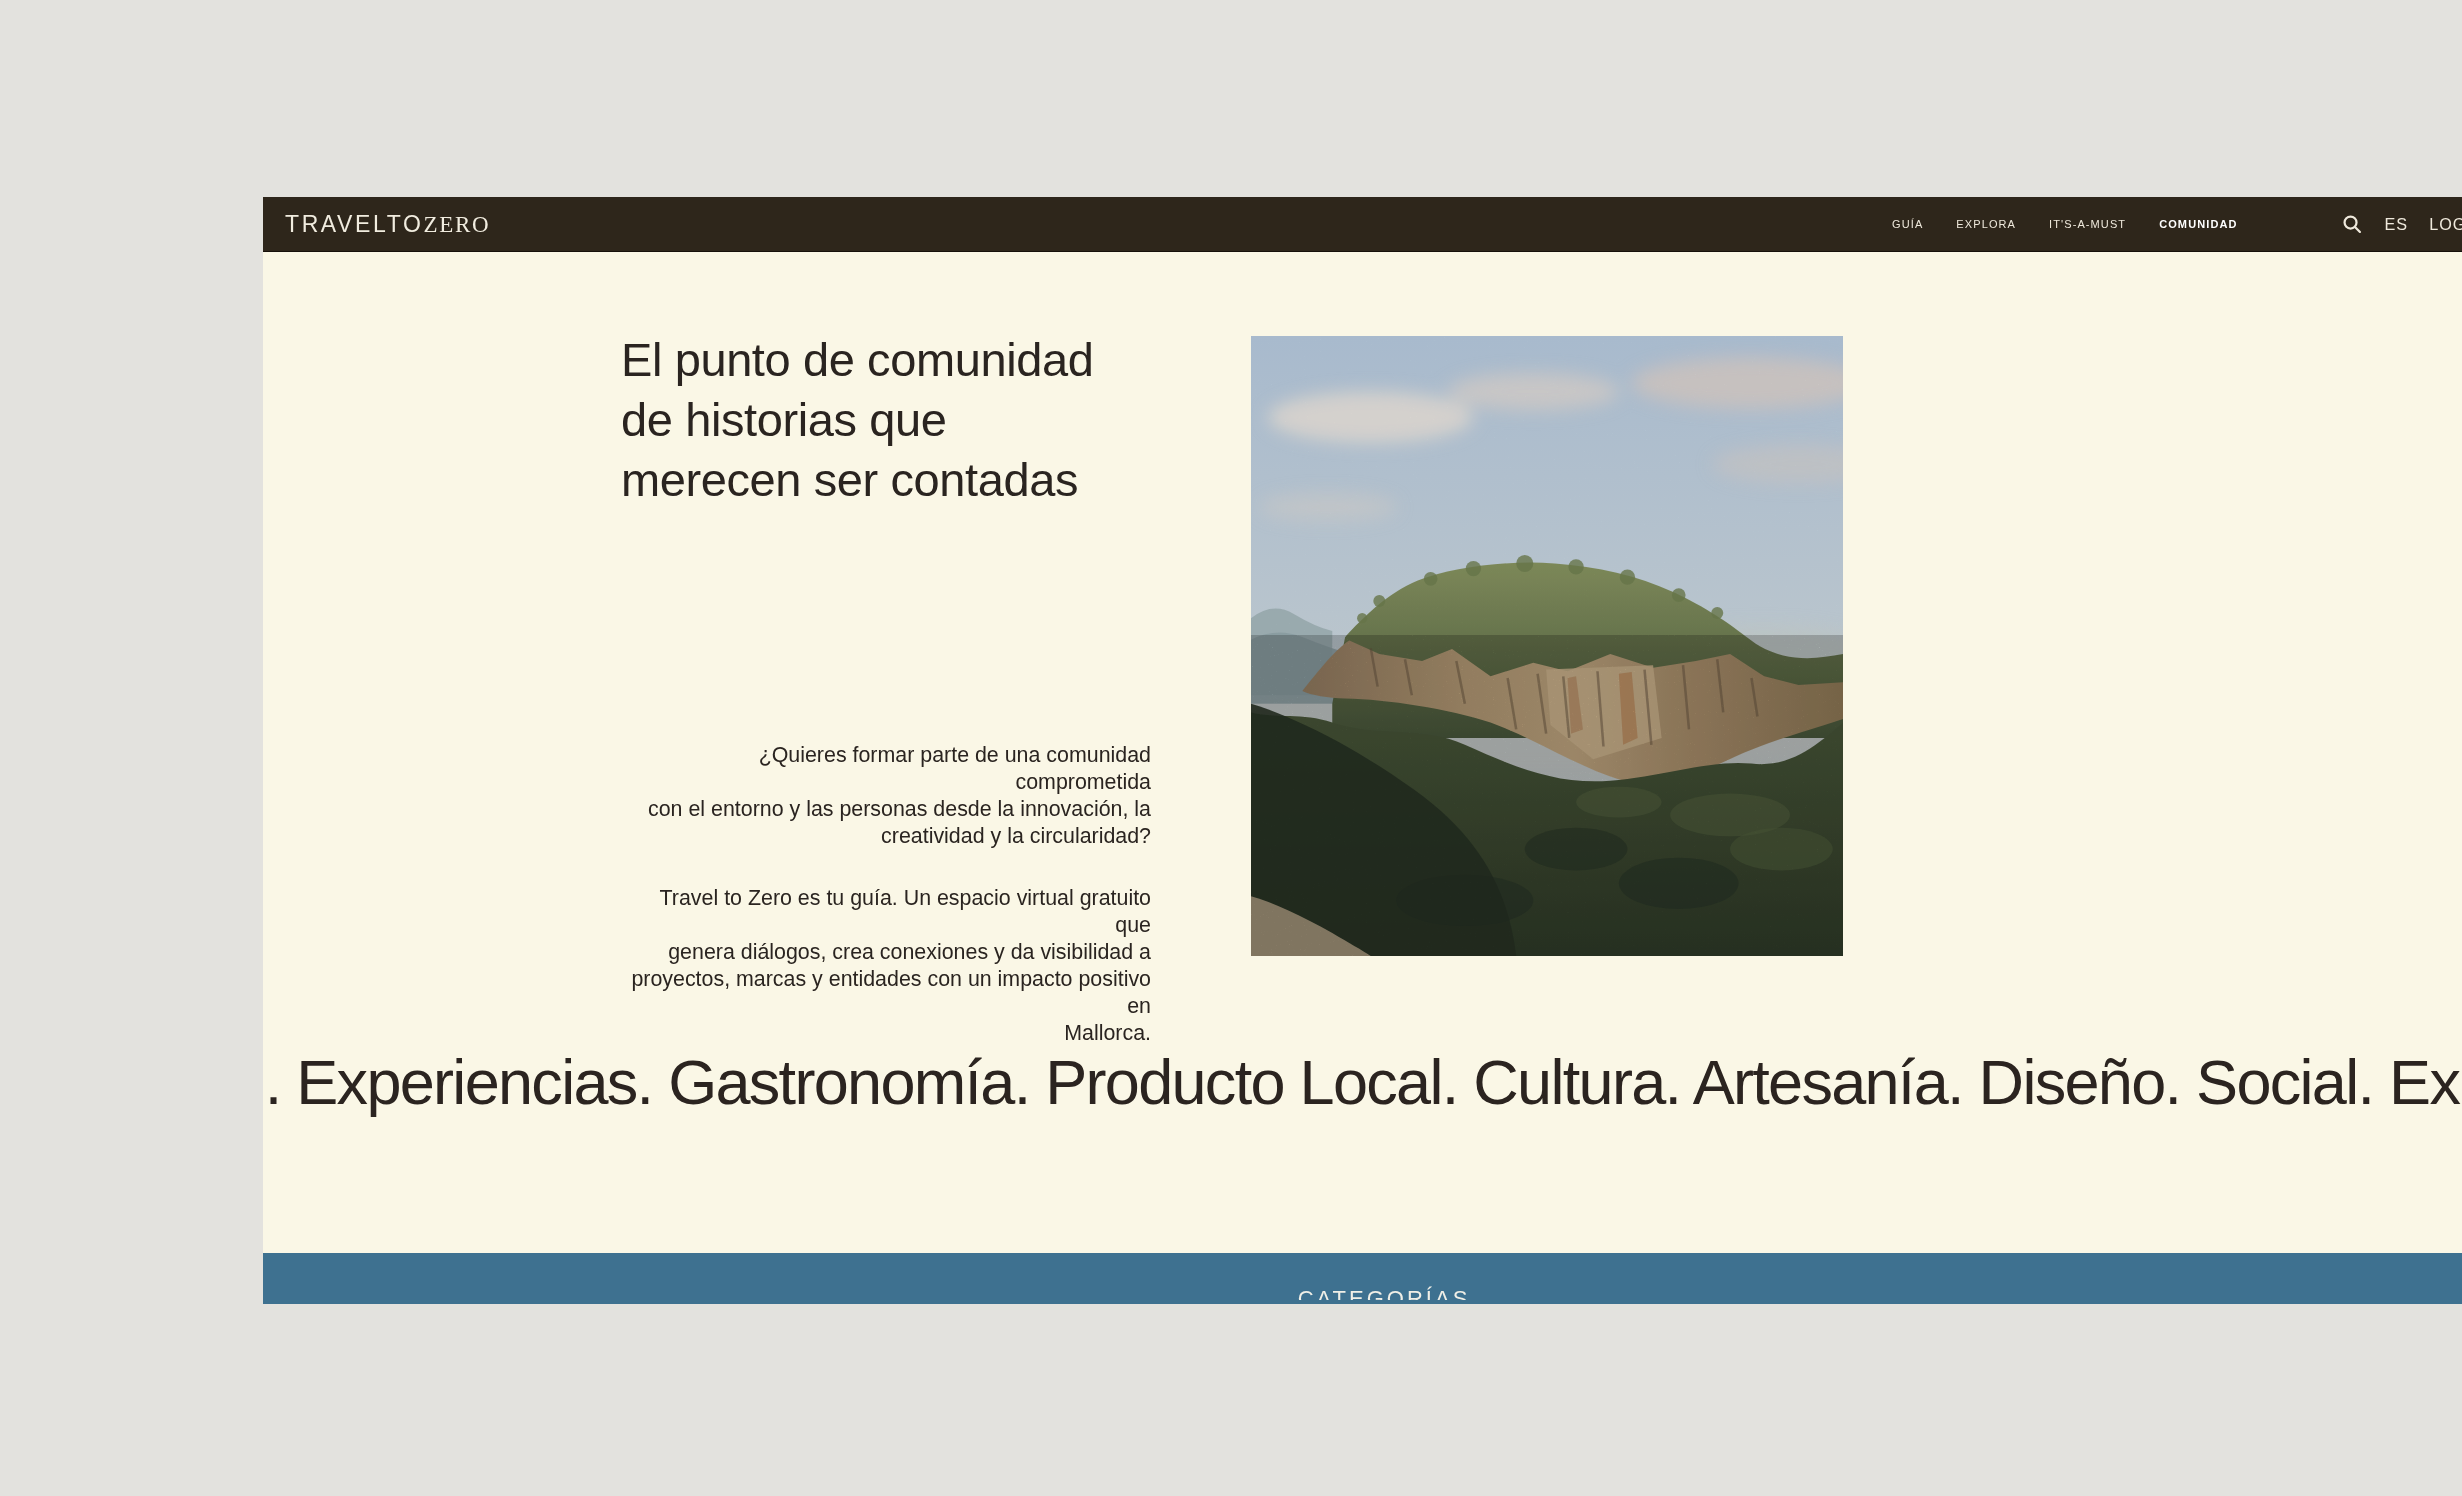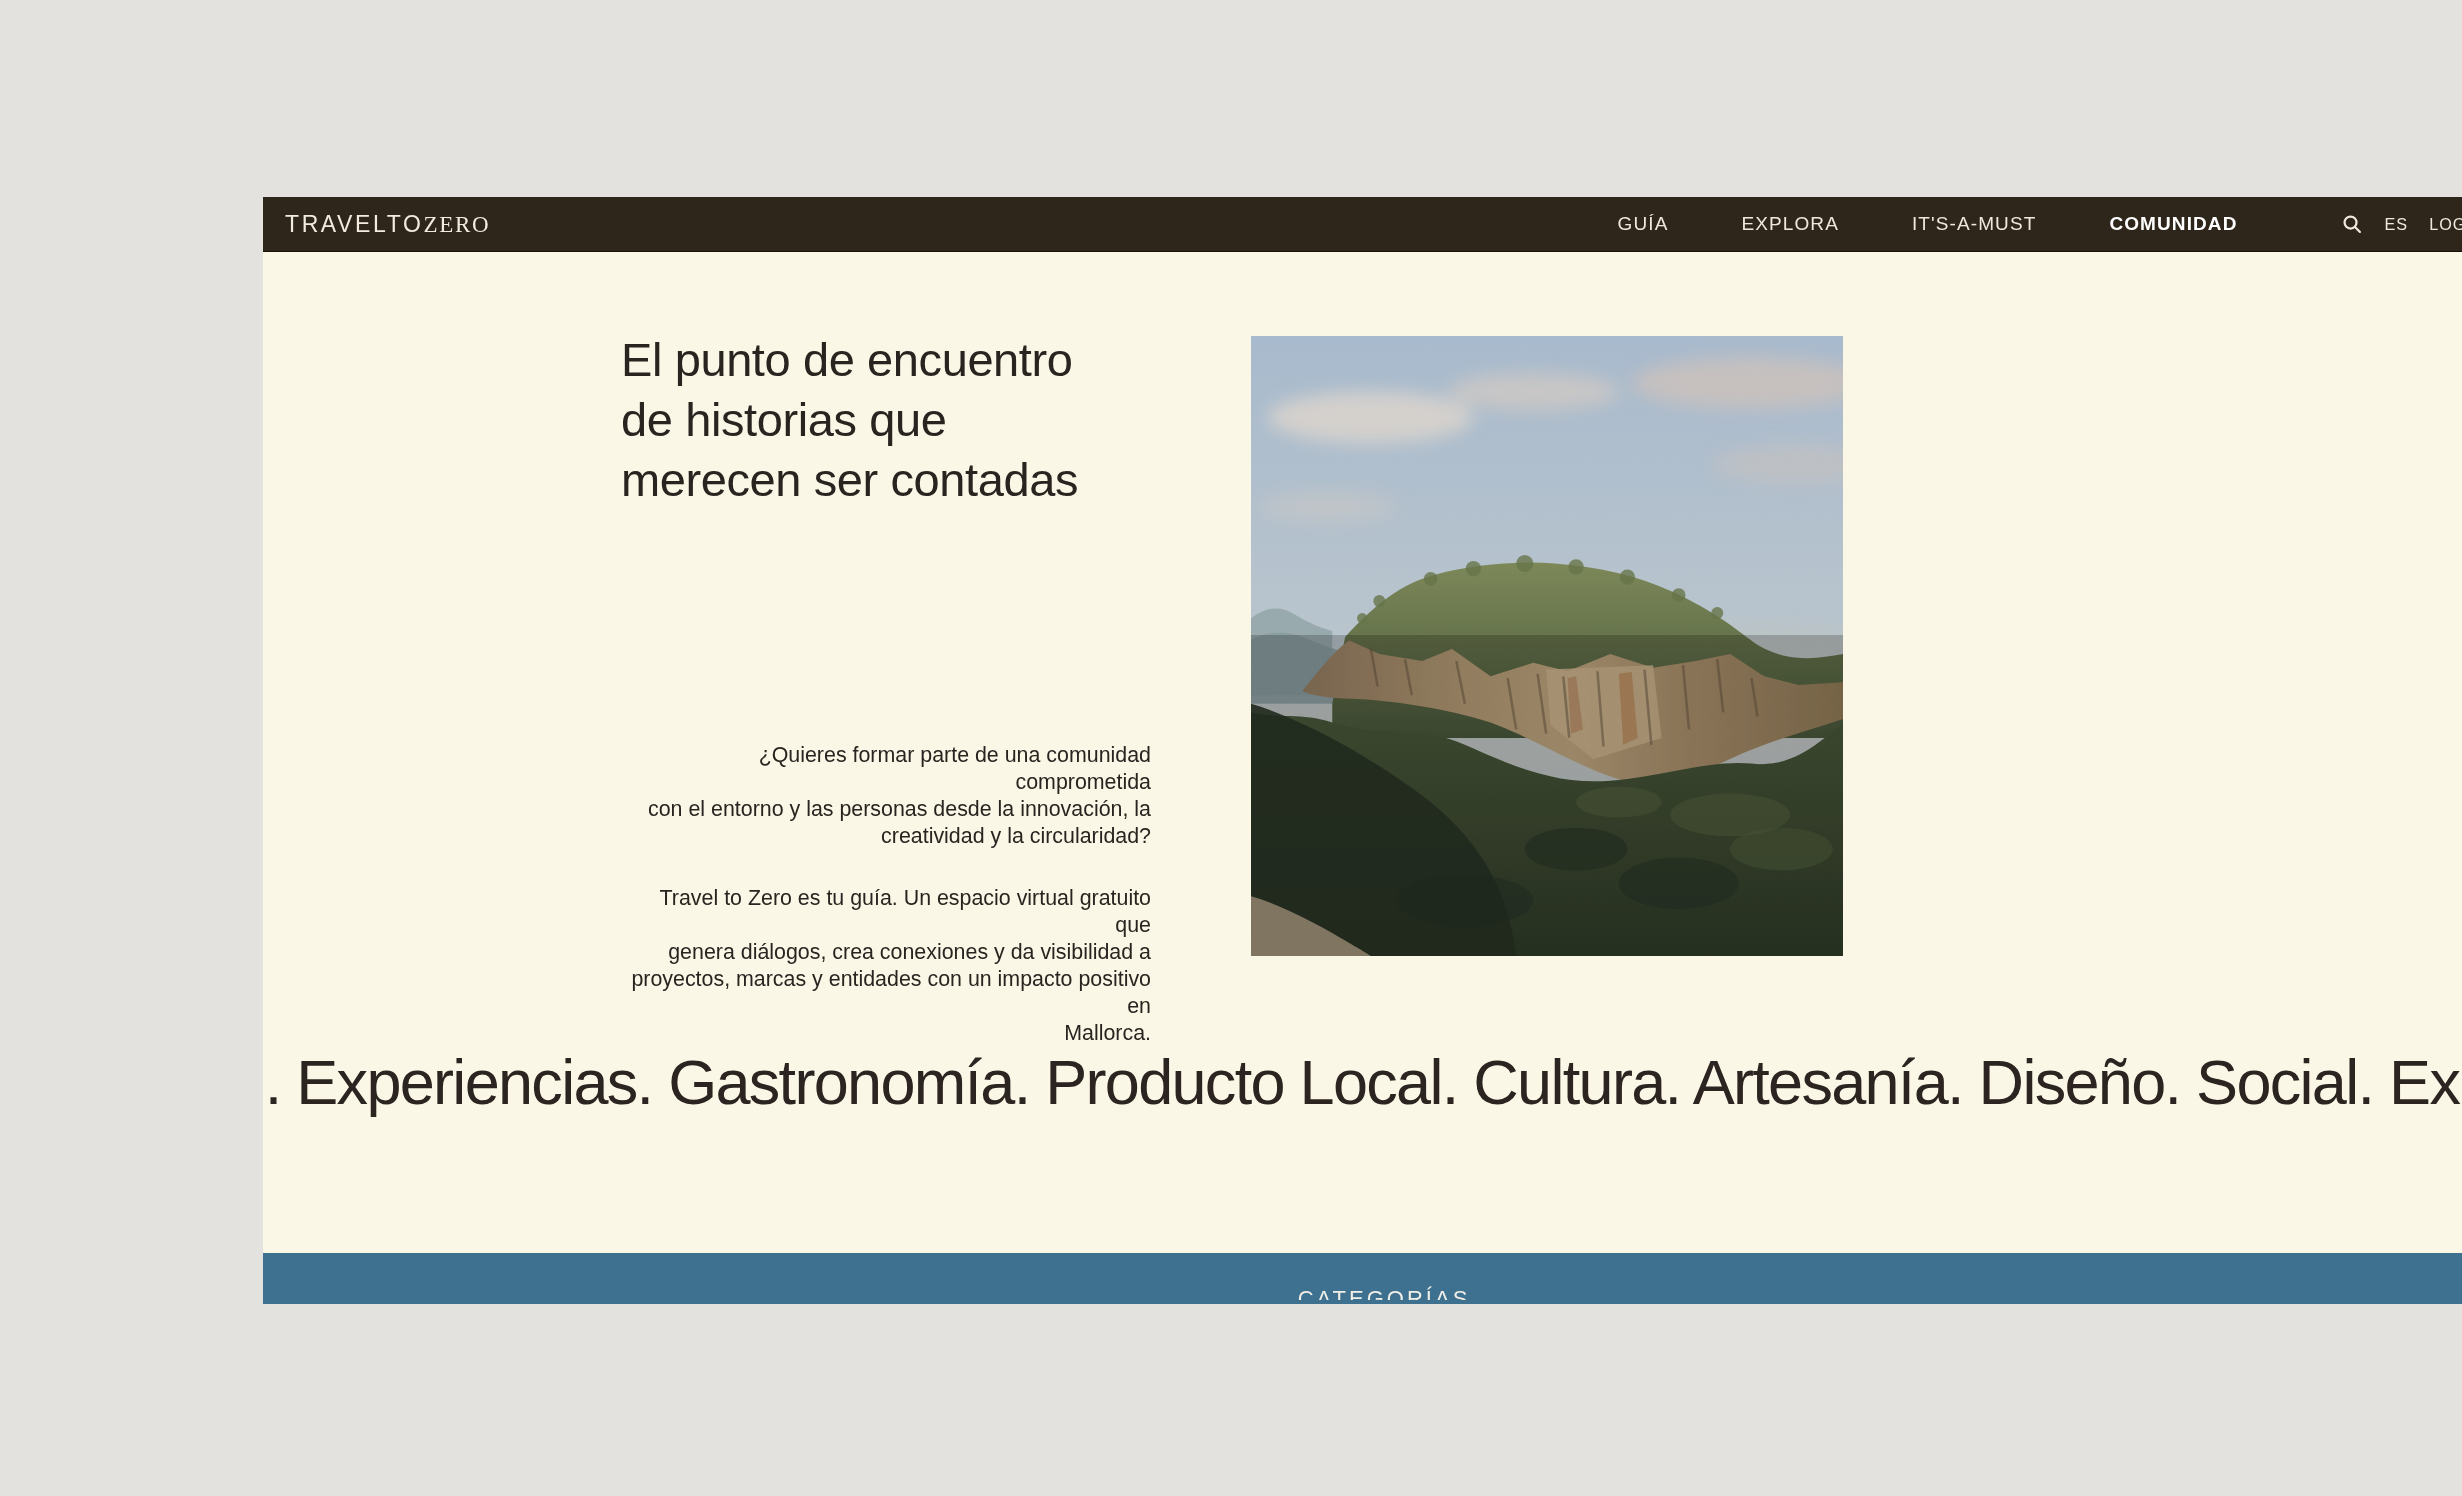--- a/index.html
+++ b/index.html
@@ -24,22 +24,22 @@
     display: flex; align-items: center;
     padding: 0 32.5px 0 22px;
     box-sizing: border-box;
     color: #efe9dc;
   }
   .logo { font-size: 23px; letter-spacing: 2.6px; color: #f1ecdf; cursor: pointer; white-space: nowrap; }
   .logo .sans { font-family: "Liberation Sans", sans-serif; font-weight: 500; }
   .logo .serif { font-family: "Liberation Serif", serif; font-weight: 400; letter-spacing: 1.7px; }
   .nav { margin-left: auto; display: flex; gap: 33px; align-items: center; }
   .nav-item {
-    font-size: 19px; letter-spacing: 1.1px; color: #efe9dc;
-    text-transform: uppercase; cursor: pointer; white-space: nowrap; margin-left: 40px;
+    font-size: 11px; letter-spacing: 1.1px; color: #efe9dc;
+    text-transform: uppercase; cursor: pointer; white-space: nowrap;
   }
   .nav-item.active { font-weight: 700; color: #ffffff; }
   .utility { margin-left: 104px; display: flex; gap: 21px; align-items: center; }
   .search-btn { width: 22px; height: 22px; cursor: pointer; display: flex; align-items: center; justify-content: center; }
   .util-link { font-size: 16.2px; letter-spacing: 1px; color: #efe9dc; cursor: pointer; white-space: nowrap; }
   
   .hero-heading {
     position: absolute; left: 358px; top: 133px; width: 547px;
     font-size: 47px; line-height: 60px; letter-spacing: -0.4px;
     color: #2a2420; white-space: pre-line; font-weight: 400;
@@ -98,21 +98,21 @@
         <svg width="20.5" height="20.5" viewBox="0 0 24 24" fill="none" stroke="#efe9dc" stroke-width="2.6" stroke-linecap="round">
           <circle cx="10" cy="10" r="7"></circle>
           <line x1="15.2" y1="15.2" x2="21" y2="21"></line>
         </svg>
       </span>
       <span class="util-link">ES</span>
       <span class="util-link">LOGIN</span>
     </div>
   </div>
 
-  <div class="hero-heading">El punto de encuentro
+  <div class="hero-heading">El punto de comunidad
 de historias que
 merecen ser contadas</div>
 
   <div class="hero-copy">
     <p>¿Quieres formar parte de una comunidad comprometida
 con el entorno y las personas desde la innovación, la
 creatividad y la circularidad?</p>
     <p>Travel to Zero es tu guía. Un espacio virtual gratuito que
 genera diálogos, crea conexiones y da visibilidad a
 proyectos, marcas y entidades con un impacto positivo en

